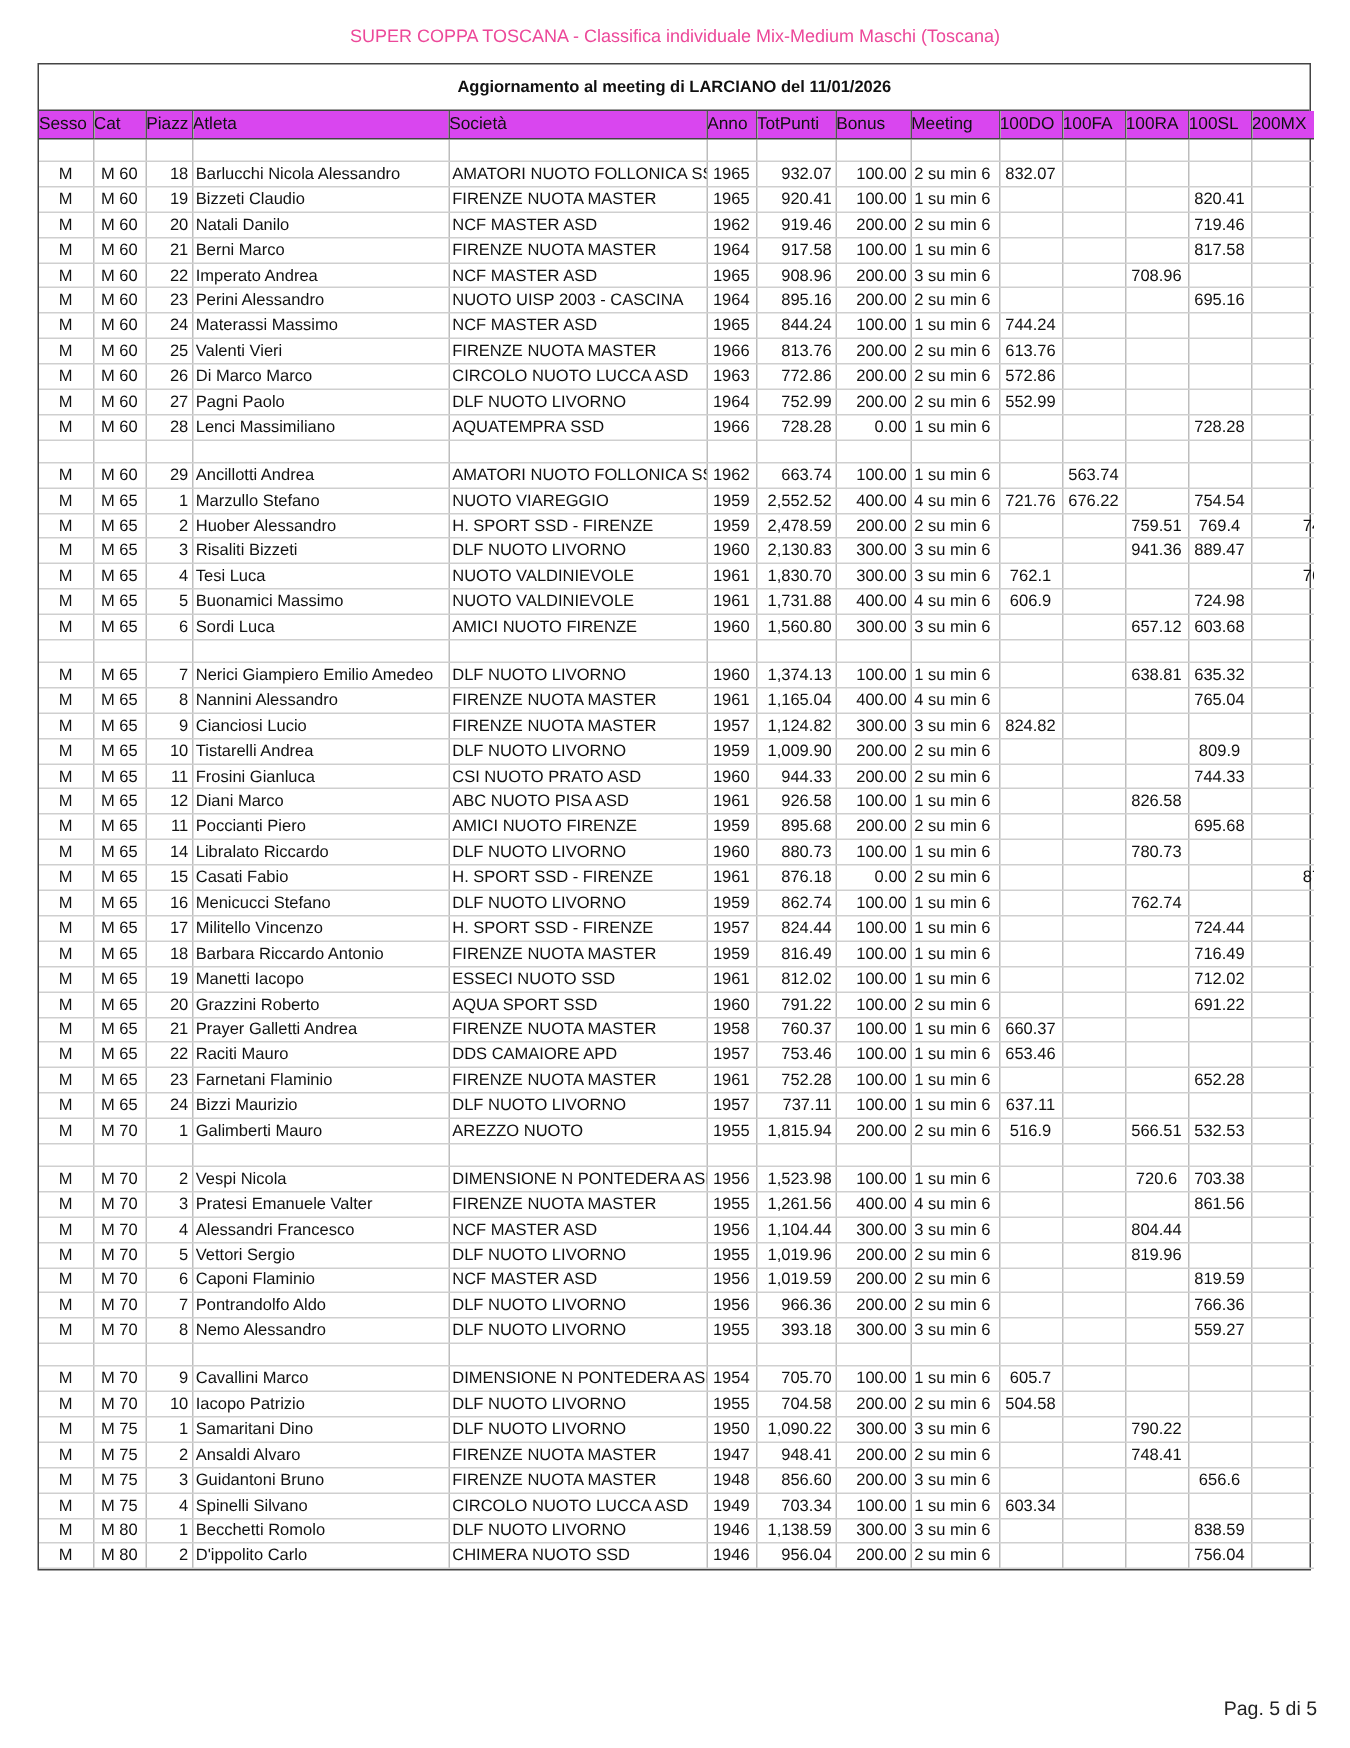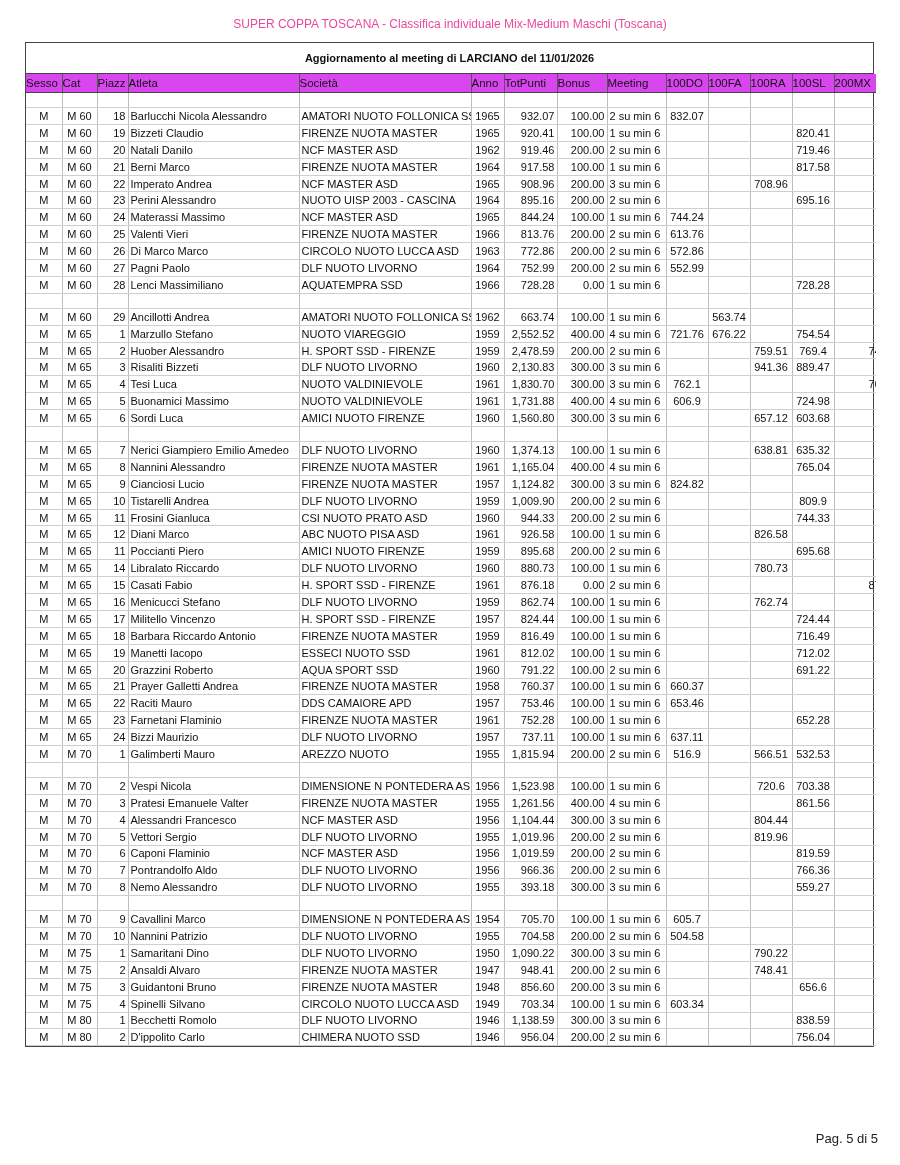--- a/index.html
+++ b/index.html
@@ -865,21 +865,21 @@
           <td class="ev">605.7</td>
           <td class="ev"></td>
           <td class="ev"></td>
           <td class="ev"></td>
           <td class="ev"></td>
         </tr>
         <tr>
           <td class="center">M</td>
           <td class="center">M 70</td>
           <td class="right">10</td>
-          <td class="left">Nannini Patrizio</td>
+          <td class="left">Iacopo Patrizio</td>
           <td class="left">DLF NUOTO LIVORNO</td>
           <td class="center">1955</td>
           <td class="right">704.58</td>
           <td class="right">200.00</td>
           <td class="left">2 su min 6</td>
           <td class="ev">504.58</td>
           <td class="ev"></td>
           <td class="ev"></td>
           <td class="ev"></td>
           <td class="ev"></td>

